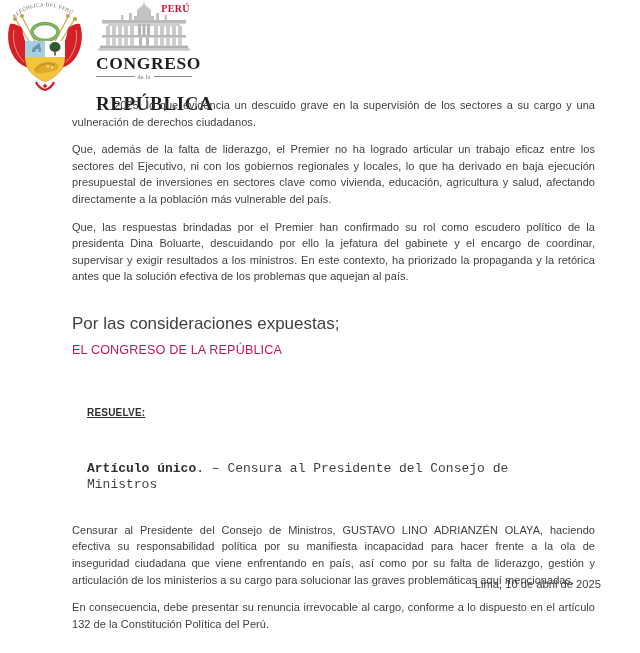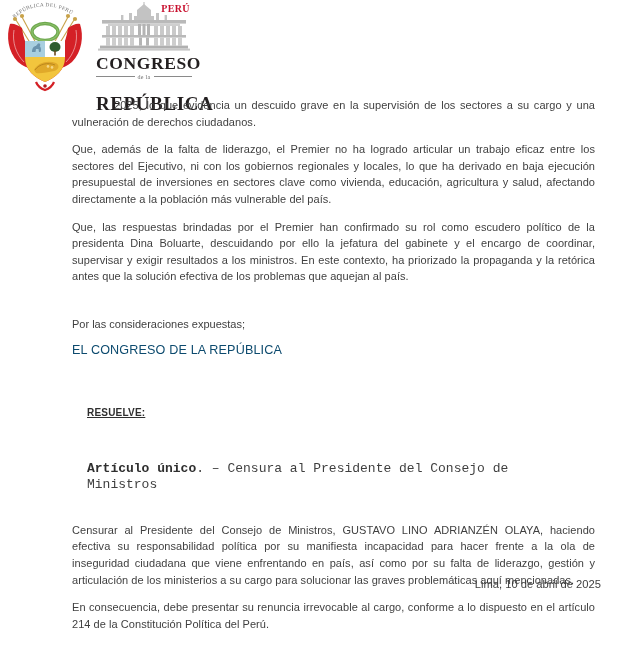--- a/index.html
+++ b/index.html
@@ -112,29 +112,29 @@
   }
   p.para.tight {
     margin-bottom: 0;
   }
 
   .spacer-lg { height: 20px; }
   .spacer-md { height: 13px; }
   .spacer-sm { height: 8px; }
 
   .line-plain {
-    font-size: 11px;
+    font-size: 17px;
     line-height: 16.6px;
     color: #3f3f3f;
     margin: 0;
   }
   .line-congress {
     font-size: 12.6px;
     line-height: 18px;
-    color: #0c4a6e;
+    color: #be185d;
     margin: 0;
     letter-spacing: 0.15px;
   }
   .heading-resuelve {
     font-size: 10px;
     font-weight: bold;
     color: #2f2f2f;
     margin: 15px;
     letter-spacing: 0.2px;
     text-decoration: underline;
@@ -312,16 +312,16 @@
   <p class="heading-resuelve">RESUELVE:</p>
 
   <div class="spacer-md"></div>
 
   <p class="articulo"><b>Artículo único</b><span>. – Censura al Presidente del Consejo de Ministros</span></p>
 
   <div class="spacer-md"></div>
 
   <p class="para">Censurar al Presidente del Consejo de Ministros, GUSTAVO LINO ADRIANZÉN OLAYA, haciendo efectiva su responsabilidad política por su manifiesta incapacidad para hacer frente a la ola de inseguridad ciudadana que viene enfrentando en país, así como por su falta de liderazgo, gestión y articulación de los ministerios a su cargo para solucionar las graves problemáticas aquí mencionadas.</p>
 
-  <p class="para tight">En consecuencia, debe presentar su renuncia irrevocable al cargo, conforme a lo dispuesto en el artículo 214 de la Constitución Política del Perú.</p>
+  <p class="para tight">En consecuencia, debe presentar su renuncia irrevocable al cargo, conforme a lo dispuesto en el artículo 132 de la Constitución Política del Perú.</p>
 </div>
 
 <div class="signoff">Lima, 10 de abril de 2025</div>
 
 </body></html>

